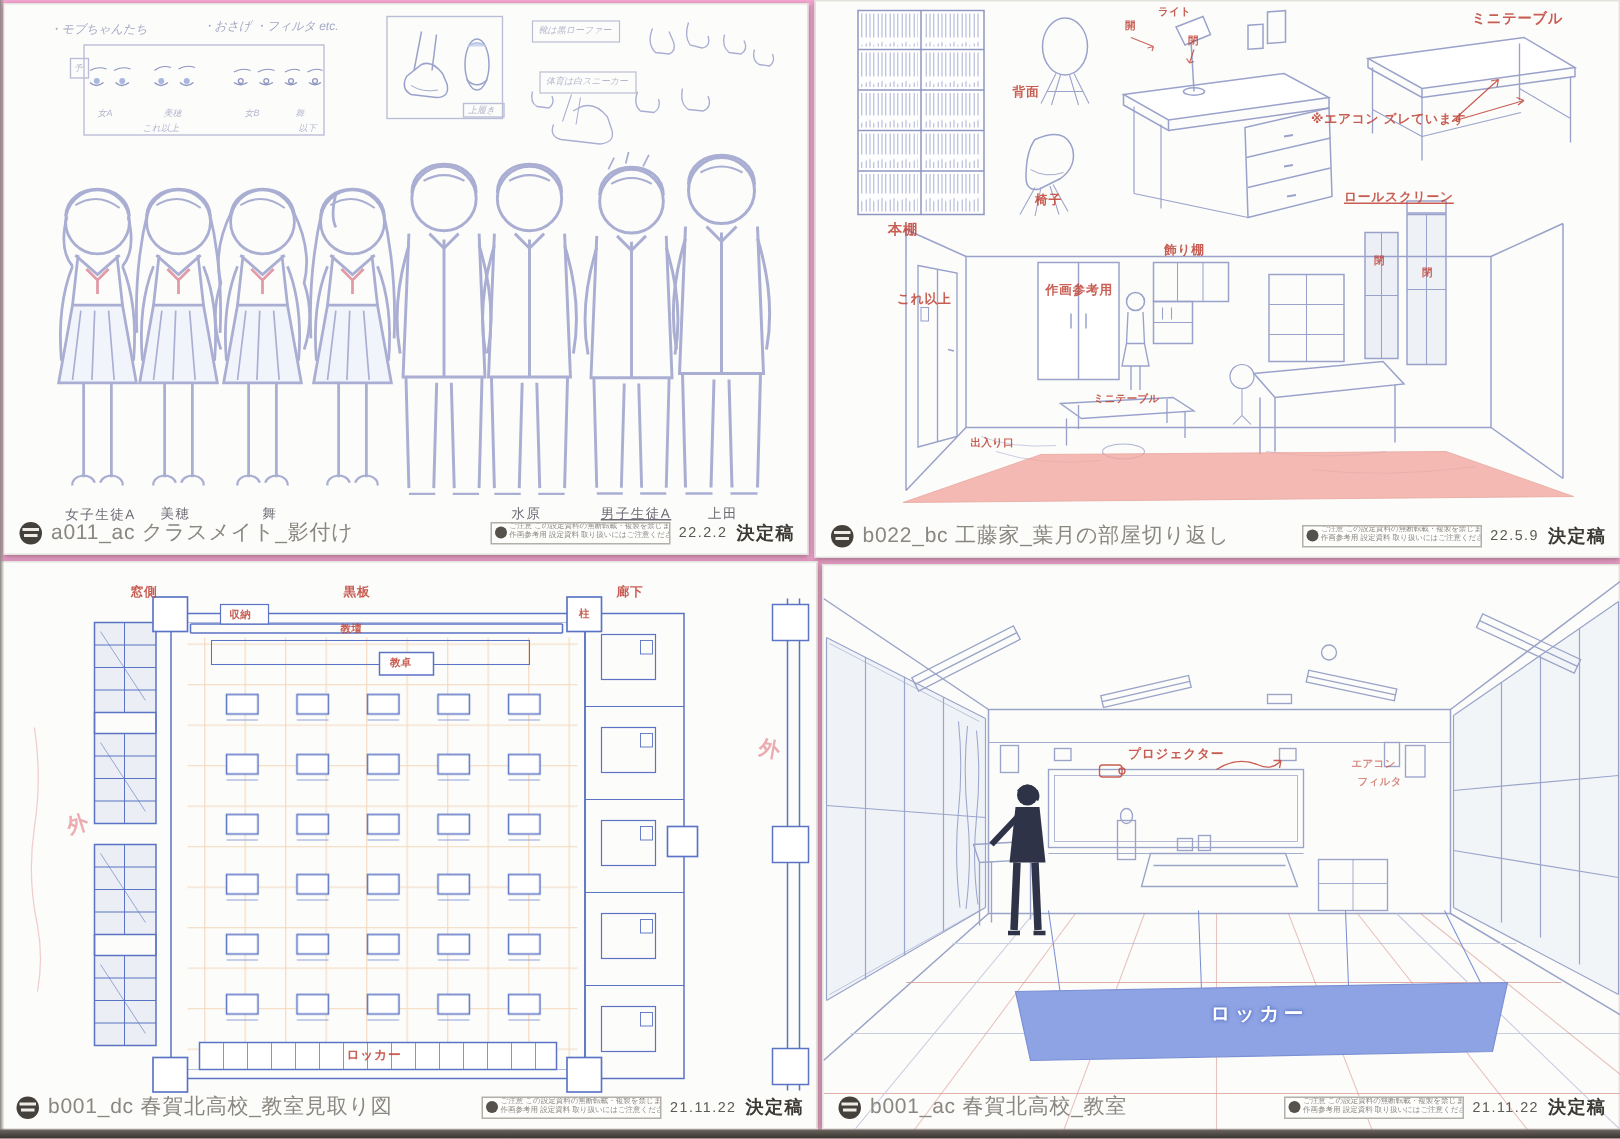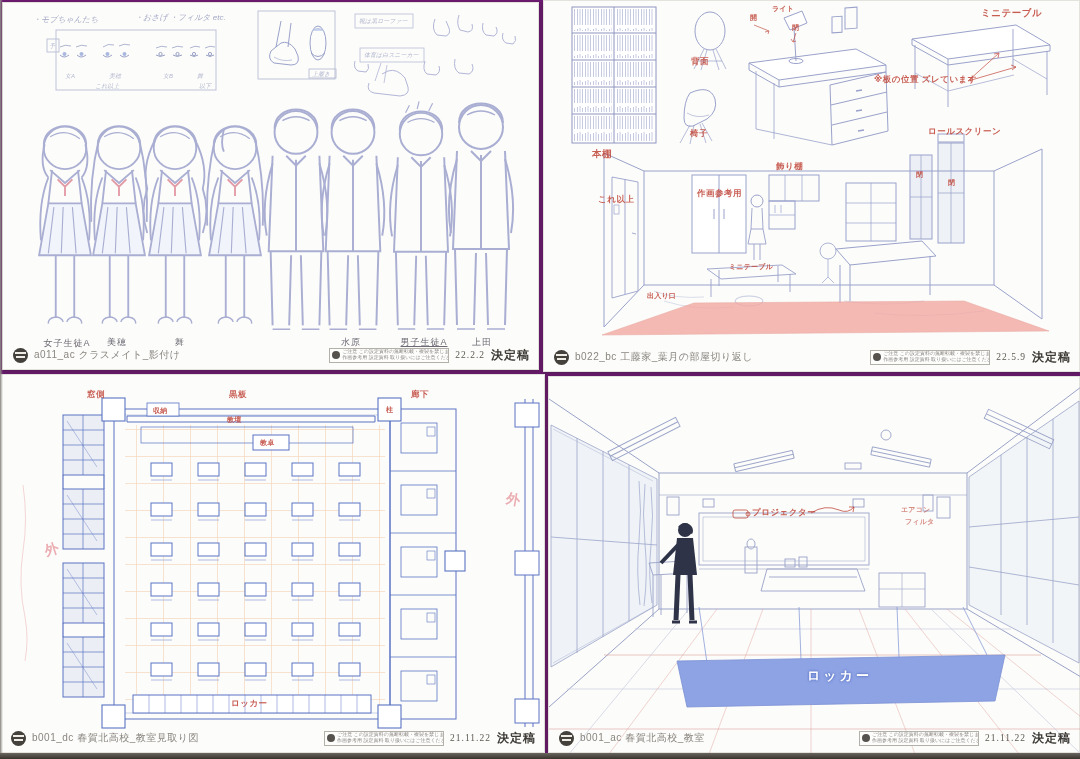--- a/index.html
+++ b/index.html
@@ -1,41 +1,41 @@
 <!DOCTYPE html>
 <html style="--red: #bf4337; --pink: #e79aa0;"><head>
 <meta charset="utf-8">
 <style>
   html,body{margin:0;padding:0;background:#8e8b86;}
-  .photo{position:relative;width:1080px;height:759px;background:#701a75;overflow:hidden;
+  .photo{position:relative;width:1080px;height:759px;background:#f9a8d4;overflow:hidden;
          font-family:"Liberation Sans","DejaVu Sans",sans-serif;}
   .sheet{position:absolute;background:#fcfcfa;box-shadow:0 1px 4px rgba(40,35,30,.45);border:1px solid #e4e2dd;box-sizing:border-box;}
   .sheet svg{position:absolute;left:0;top:0;}
   
   .rl{position:absolute;color:var(--red);font-size:8.5px;line-height:1;white-space:nowrap;letter-spacing:.5px;font-weight:bold;opacity:.85;}
   .rl.sm{font-size:7px;letter-spacing:.2px;}
   .rl.lg{font-size:9.5px;}
   
   .hn{position:absolute;color:#8d93b8;font-size:8px;line-height:1;white-space:nowrap;opacity:.8;font-style:italic;}
   .hn.tiny{font-size:6px;opacity:.65;}
   .pink{position:absolute;color:var(--pink);font-size:14px;font-weight:bold;opacity:.8;}
   .nm{position:absolute;color:#6e6a75;font-size:9px;white-space:nowrap;transform:translateX(-50%);letter-spacing:1px;}
   .white-lbl{position:absolute;color:#fff;font-size:13px;font-weight:bold;letter-spacing:3px;
              text-shadow:0 0 2px #5a73c4,0 0 3px #5a73c4;}
   
   .bar{position:absolute;left:10px;right:8px;bottom:5px;height:18px;display:flex;align-items:center;gap:6px;}
   .logo{width:15px;height:15px;border-radius:50%;background:#44403c;position:relative;flex:none;}
   .logo::before{content:"";position:absolute;left:2px;right:2px;top:4px;height:2px;background:#efece6;}
   .logo::after{content:"";position:absolute;left:3px;right:3px;top:8.5px;height:1.6px;background:#efece6;}
-  .sid{color:#8a8680;font-size:10px;letter-spacing:.5px;white-space:nowrap;}
+  .sid{color:#8a8680;font-size:14px;letter-spacing:.5px;white-space:nowrap;}
   .notice{margin-left:auto;width:120px;height:15px;border:1px solid #b3afa9;display:flex;align-items:center;gap:2px;
           padding:0 2px;box-sizing:border-box;overflow:hidden;background:#fdfdfc;flex:none;}
   .nlogo{width:8px;height:8px;border-radius:50%;background:#55514c;flex:none;}
   .ntext{font-size:5px;line-height:1.15;color:#8b8782;white-space:nowrap;}
-  .date{color:#5c5852;font-size:9.5px;letter-spacing:1px;white-space:nowrap;font-family:Liberation Serif, serif;}
+  .date{color:#5c5852;font-size:9.5px;letter-spacing:1px;white-space:nowrap;font-family:Liberation Sans, sans-serif;}
   .status{color:#3d3a36;font-size:12px;font-weight:bold;letter-spacing:1px;white-space:nowrap;}
   .edge-strip{position:absolute;left:0;right:0;bottom:0;height:6px;z-index:9;
               background:linear-gradient(#6a655e,#37332d);}
   .edge-left{position:absolute;left:0;top:0;bottom:0;width:3px;z-index:9;background:linear-gradient(90deg,#8d8a85,rgba(140,137,132,0));}
 </style>
 </head>
 <body>
 
 <div class="photo">
 
@@ -279,28 +279,28 @@
         <rect x="394" y="142" width="26" height="100" fill="rgba(120,145,210,.10)"></rect>
         <path d="M407,142 V242 M394,192 h26" stroke-width=".7"></path>
         <rect x="394" y="133" width="26" height="8"></rect>
         <path d="M110,290 q20,8 50,6 M120,300 q30,10 70,6 M300,300 q40,6 80,0 M330,312 q50,6 110,-2" stroke-width=".5" opacity=".7"></path>
         <ellipse cx="205" cy="300" rx="14" ry="5" stroke-width=".7" opacity=".8"></ellipse>
       </g>
       <path d="M58,334 L505,330 L420,300 L150,302 Z" fill="#f3a9a2" opacity=".8" stroke="#e49890" stroke-width=".6"></path>
     </svg>
 
     <span class="rl lg" style="left:48px;top:148px;">本棚</span>
-    <span class="rl" style="left:147px;top:56px;text-align:center;">背面</span>
+    <span class="rl" style="left:131px;top:56px;text-align:center;">背面</span>
     <span class="rl" style="left:146px;top:128px;">椅子</span>
     <span class="rl sm" style="left:206px;top:13px;">開</span>
     <span class="rl sm" style="left:228px;top:4px;">ライト</span>
     <span class="rl sm" style="left:248px;top:23px;">閉</span>
     <span class="rl lg" style="left:437px;top:7px;">ミニテーブル</span>
-    <span class="rl" style="left:330px;top:74px;">※板の位置 ズレています</span>
-    <span class="rl" style="left:384px;top:126px;">ロールスクリーン</span>
+    <span class="rl" style="left:330px;top:74px;">※エアコン ズレています</span>
+    <span class="rl" style="left:352px;top:126px;text-decoration:underline;">ロールスクリーン</span>
     <span class="rl" style="left:54px;top:194px;">これ以上</span>
     <span class="rl" style="left:153px;top:188px;">作画参考用</span>
     <span class="rl" style="left:232px;top:161px;text-align:center;">飾り棚</span>
     <span class="rl sm" style="left:185px;top:262px;">ミニテーブル</span>
     <span class="rl sm" style="left:103px;top:291px;">出入り口</span>
     <span class="rl sm" style="left:372px;top:170px;">閉</span>
     <span class="rl sm" style="left:404px;top:178px;">閉</span>
 
     <div class="bar">
       <span class="logo"></span>
@@ -511,21 +511,21 @@
         <path d="M100,186 L136,184 L140,196 L104,198 Z M104,198 V240 M138,196 V236 M112,198 V238" fill="none" stroke="#9aa3c8" stroke-width=".9"></path>
         <circle cx="136" cy="153" r="7" fill="#2e3348"></circle>
         <path d="M129,150 q7,-8 14,0 q2,4 0,7" fill="#2e3348"></path>
         <path d="M128,161 L124,198 L148,198 L144,161 Z" fill="#2e3348"></path>
         <path d="M129,168 L112,186" stroke="#2e3348" stroke-width="4" fill="none"></path>
         <path d="M129,198 L127,243 M141,198 L143,243" stroke="#2e3348" stroke-width="5" fill="none"></path>
         <path d="M123,245 h8 M140,245 h8" stroke="#2e3348" stroke-width="3" fill="none"></path>
       </g>
     </svg>
 
-    <span class="rl" style="left:203px;top:131px;">プロジェクター</span>
+    <span class="rl" style="left:203px;top:121px;">プロジェクター</span>
     <span class="rl sm" style="left:352px;top:129px;opacity:.6;">エアコン</span>
     <span class="rl sm" style="left:356px;top:141px;opacity:.6;">フィルタ</span>
     <span class="white-lbl" style="left:258px;top:290px;">ロッカー</span>
 
     <div class="bar">
       <span class="logo"></span>
       <span class="sid">b001_ac 春賀北高校_教室</span>
       <span class="notice">
         <span class="nlogo"></span>
         <span class="ntext">

